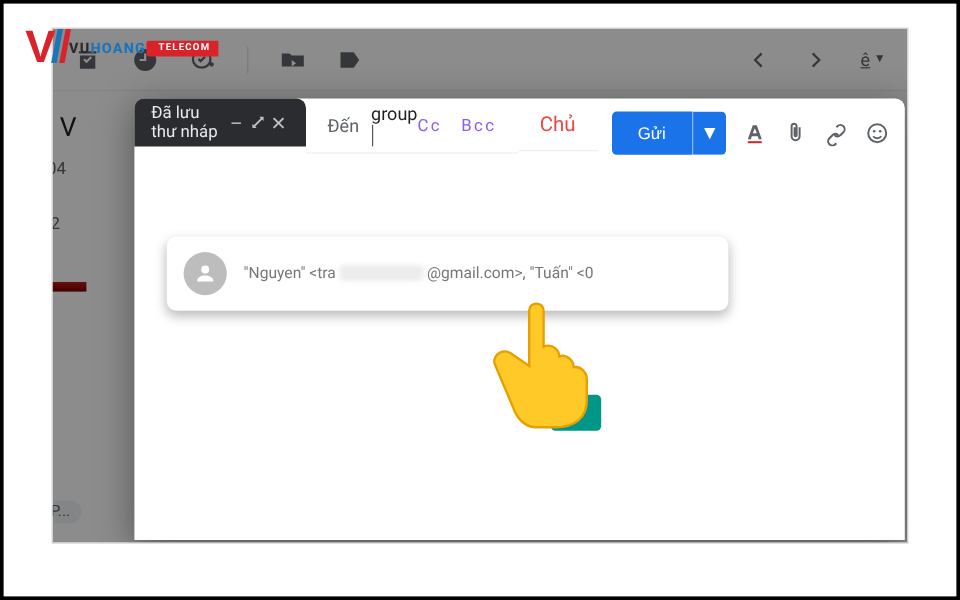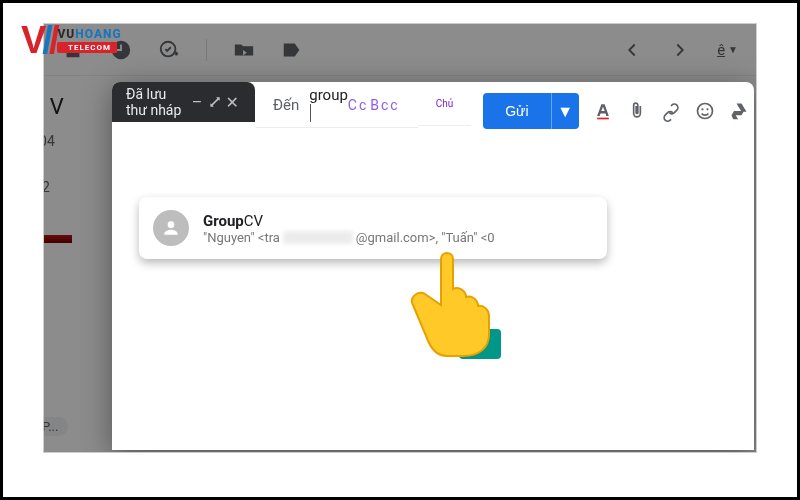--- a/index.html
+++ b/index.html
@@ -21,21 +21,21 @@
   .compose{position:absolute;left:68px;top:58px;right:2px;bottom:2px;background:#fff;border-radius:8px 8px 0 0;box-shadow:0 6px 30px rgba(0,0,0,.4);display:flex;flex-direction:row;z-index:5}
   .compose-head{background:#2b2c2f;color:#e8eaed;height:40px;display:flex;align-items:center;padding:0 14px;border-radius:8px 8px 0 0;font-size:14px}
   .compose-head .sp{flex:1}
   .wbtn{width:28px;height:28px;display:inline-flex;align-items:center;justify-content:center;color:#bdc1c6;cursor:pointer;font-size:16px}
   .to-row{display:flex;align-items:center;height:46px;padding:0 18px;border-bottom:1px solid #eee;font-size:15px;color:#5f6368}
   .to-row .lbl{margin-right:10px}
   .to-row .val{color:#202124;position:relative}
   .cursor{display:inline-block;width:1px;height:18px;background:#555;vertical-align:-3px;margin-left:1px}
   .to-row .sp{flex:1}
   .ccbcc{color:#8b5cf6;letter-spacing:2px;font-size:14px}
-  .subj-row{height:44px;padding:0 18px;display:flex;align-items:center;color:#6d28d9;font-size:10px;border-bottom:1px solid #eee}
+  .subj-row{height:44px;padding:0 18px;display:flex;align-items:center;color:#ef4444;font-size:17px;border-bottom:1px solid #eee}
   .body-area{flex:1;position:relative}
   .bottombar{height:58px;display:flex;align-items:center;padding:0 12px;gap:14px}
   .sendwrap{display:flex;align-items:stretch;height:36px}
   .send{background:#1a73e8;color:#fff;border:none;font-size:14px;font-weight:500;padding:0 22px;border-radius:4px 0 0 4px;display:flex;align-items:center}
   .sendmore{background:#1a73e8;color:#fff;width:28px;display:flex;align-items:center;justify-content:center;border-left:1px solid rgba(255,255,255,.35);border-radius:0 4px 4px 0}
   .bottombar .icn{color:#5f6368;width:20px;height:20px}
   .bottombar .sp{flex:1}
   .suggestion{position:absolute;z-index:30;left:136px;top:194px;width:468px;height:62px;background:#fff;border-radius:8px;box-shadow:0 4px 10px rgba(0,0,0,.28);display:flex;align-items:center;padding:8px 14px;overflow:hidden}
   .avatar{width:36px;height:36px;border-radius:50%;background:#bdbdbd;display:flex;align-items:center;justify-content:center;margin-right:14px;flex-shrink:0}
   .avatar svg{width:20px;height:20px;fill:#fff}
@@ -43,21 +43,21 @@
   .sline1 b{font-weight:700}
   .sline2{font-size:13px;color:#777;white-space:nowrap}
   .blur{display:inline-block;width:70px;height:13px;background:#ececec;filter:blur(2px);vertical-align:-2px;border-radius:3px;margin:0 3px}
   
   .hand{position:absolute;z-index:40;left:396px;top:226px;width:120px}
   .hand svg{width:120px;height:150px}
   
   .wm{position:absolute;left:18px;top:18px;z-index:60;display:flex;align-items:center}
   .wm-v{font-family:Arial Black,Arial;font-weight:900;font-size:38px;color:#d8232a;letter-spacing:-4px;line-height:1}
   .wm-slashblue{color:#1b75bc}
-  .wm-txt{display:flex;flex-direction:column;margin-left:2px}
+  .wm-txt{display:flex;flex-direction:row;margin-left:2px}
   .wm-name{font-size:12px;font-weight:800;letter-spacing:1px;color:#2a2a2a}
   .wm-tele{font-size:8px;font-weight:700;letter-spacing:1px;color:#fff;background:#d8232a;padding:1px 0 1px 4px;border-radius:2px 0 0 2px;width:60px;text-align:center;margin-top:1px}
 </style>
 </head>
 <body>
 
 <div class="stage">
 
   <div class="wm">
     <span class="wm-v">V<span class="wm-slashblue">/</span>/</span>
@@ -135,21 +135,21 @@
             </svg>
           </span>
         <span class="wbtn">✕</span>
       </div>
 
       <div class="to-row">
         <span class="lbl">Đến</span>
         <span class="val"><span>group</span><span class="cursor"></span></span>
         <span class="sp"></span>
         <span class="ccbcc">Cc</span>
-        <span class="ccbcc" style="margin-left:2px">Bcc</span>
+        <span class="ccbcc" style="margin-left:16px">Bcc</span>
       </div>
 
       <div class="subj-row">
         <span>Chủ</span>
       </div>
 
       <div class="body-area"></div>
 
       <div class="bottombar">
         <div class="sendwrap">
@@ -221,21 +221,20 @@
     <div class="dim"></div>
   </div>
 
   <div class="suggestion">
     <span class="avatar">
       <svg viewBox="0 0 24 24">
           <path d="M12 12a4 4 0 100-8 4 4 0 000 8zm0 2c-4 0-8 2-8 5v1h16v-1c0-3-4-5-8-5z"></path>
         </svg>
     </span>
     <div>
-      <div class="sline1"><b>Group</b><span>CV</span></div>
       <div class="sline2">
         <span>"Nguyen" &lt;tra</span><span class="blur"></span><span>@gmail.com&gt;, "Tuấn" &lt;0</span>
       </div>
     </div>
   </div>
 
   <div class="hand">
     <svg viewBox="0 0 120 150">
       <rect x="60" y="100" width="42" height="30" rx="4" fill="#009688"></rect>
       <path d="M42 30c0-8 12-8 12 0v30c6-3 13 2 13 8 6-2 12 3 12 9 6-1 11 4 11 10v18c0 14-10 22-26 22H48c-9 0-14-5-18-13L14 76c-4-7 4-15 12-11l16 11V30z" fill="#ffca28" stroke="#e6a100" stroke-width="2"></path>

